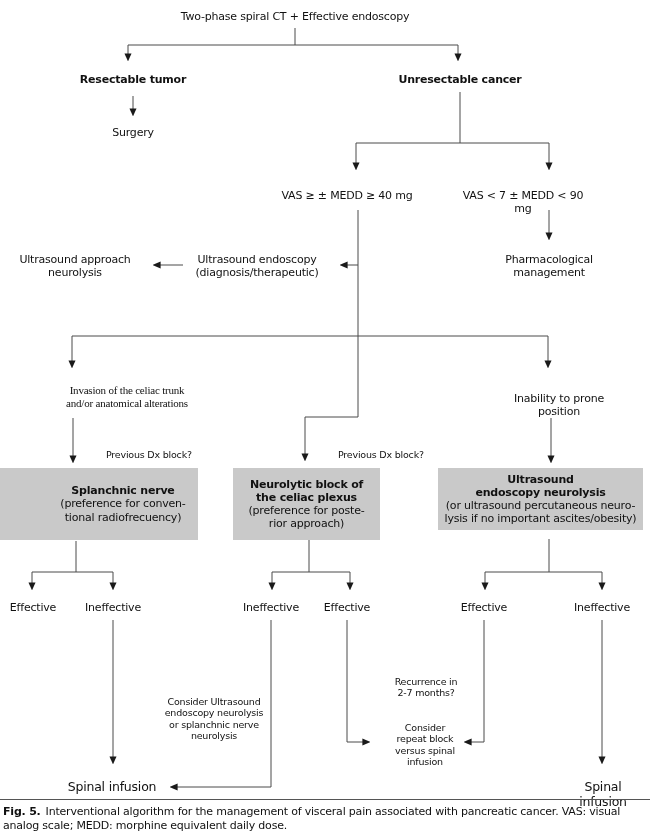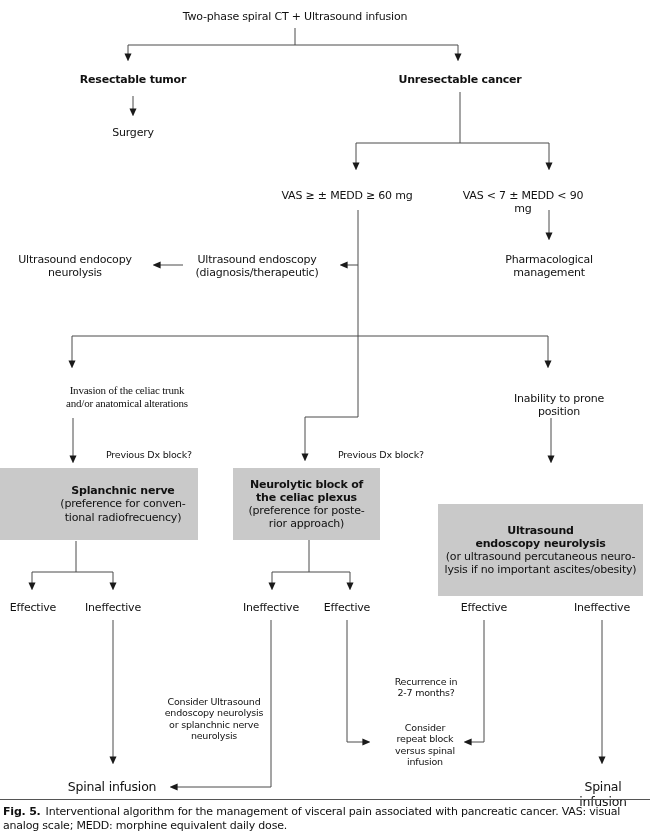--- a/index.html
+++ b/index.html
@@ -90,51 +90,51 @@
     <path class="wire" marker-end="url(#arr)" d="M350,572 V588"></path>
     <path class="wire" marker-end="url(#arr)" d="M485,572 V588"></path>
     <path class="wire" marker-end="url(#arr)" d="M602,572 V588"></path>
     <path class="wire" marker-end="url(#arr)" d="M113,620 V762"></path>
     <path class="wire" marker-end="url(#arr)" d="M271,620 V787 H172"></path>
     <path class="wire" marker-end="url(#arr)" d="M347,620 V742 H368"></path>
     <path class="wire" marker-end="url(#arr)" d="M484,620 V742 H466"></path>
     <path class="wire" marker-end="url(#arr)" d="M602,620 V762"></path>
   </svg>
 
-  <div class="node" style="left:295px;top:10px;">Two-phase spiral CT + Ultrasound infusion</div>
+  <div class="node" style="left:295px;top:10px;">Two-phase spiral CT + Effective endoscopy</div>
   <div class="node bold" style="left:133px;top:73px;">Resectable tumor</div>
   <div class="node" style="left:133px;top:126px;">Surgery</div>
   <div class="node bold" style="left:460px;top:73px;">Unresectable cancer</div>
-  <div class="node" style="left:347px;top:189px;">VAS ≥ ± MEDD ≥ 60 mg</div>
+  <div class="node" style="left:347px;top:189px;">VAS ≥ ± MEDD ≥ 40 mg</div>
   <div class="node" style="left:523px;top:189px;">VAS &lt; 7 ± MEDD &lt; 90 mg</div>
   <div class="node" style="left:549px;top:253px;">Pharmacological
 management</div>
   <div class="node" style="left:257px;top:253px;">Ultrasound endoscopy
 (diagnosis/therapeutic)</div>
-  <div class="node" style="left:75px;top:253px;">Ultrasound endocopy
+  <div class="node" style="left:75px;top:253px;">Ultrasound approach
 neurolysis</div>
 
   <div class="node" style="left:127px;top:384px;font-family:Liberation Serif, serif;">Invasion of the celiac trunk
 and/or anatomical alterations</div>
   <div class="node" style="left:559px;top:392px;">Inability to prone position</div>
   <div class="node small leftpin" style="left:86px;top:449px;">Previous Dx block?</div>
   <div class="node small leftpin" style="left:318px;top:449px;">Previous Dx block?</div>
 
   <div class="gbox" style="left:0px;top:468px;width:150px;height:72px;padding-left:48px;">
     <span class="title">Splanchnic nerve</span>
     <span class="sub">(preference for conven-
 tional radiofrecuency)</span>
   </div>
   <div class="gbox" style="left:233px;top:468px;width:147px;height:72px;">
     <span class="title">Neurolytic block of
 the celiac plexus</span>
     <span class="sub">(preference for poste-
 rior approach)</span>
   </div>
-  <div class="gbox" style="left:438px;top:468px;width:205px;height:92px;margin-top:36px;">
+  <div class="gbox" style="left:438px;top:468px;width:205px;height:62px;">
     <span class="title">Ultrasound
 endoscopy neurolysis</span>
     <span class="sub">(or ultrasound percutaneous neuro-
 lysis if no important ascites/obesity)</span>
   </div>
 
   <div class="node" style="left:33px;top:601px;">Effective</div>
   <div class="node" style="left:113px;top:601px;">Ineffective</div>
   <div class="node" style="left:271px;top:601px;">Ineffective</div>
   <div class="node" style="left:347px;top:601px;">Effective</div>

